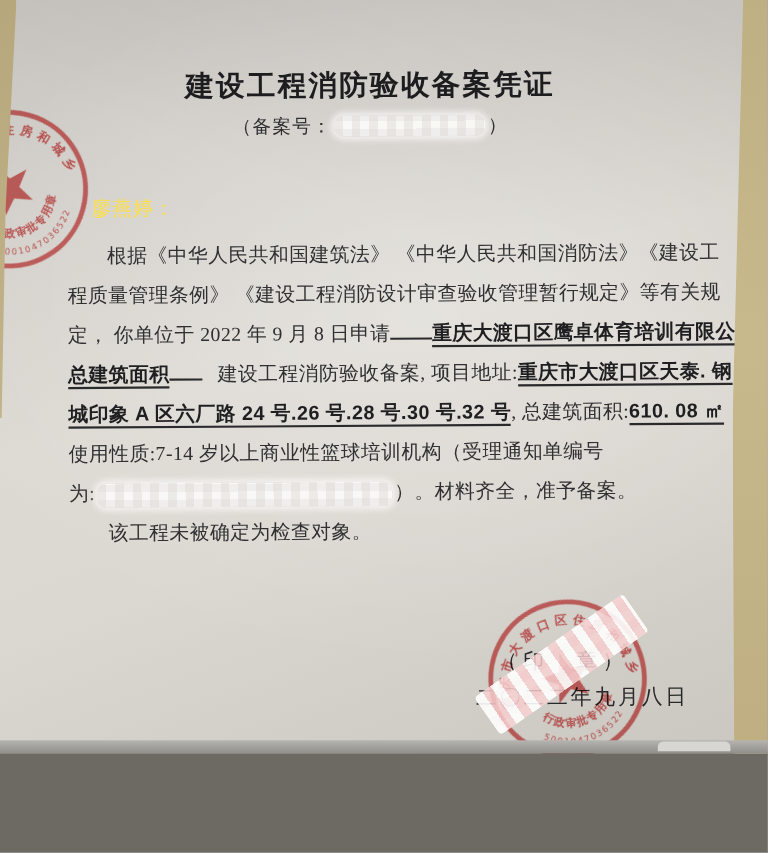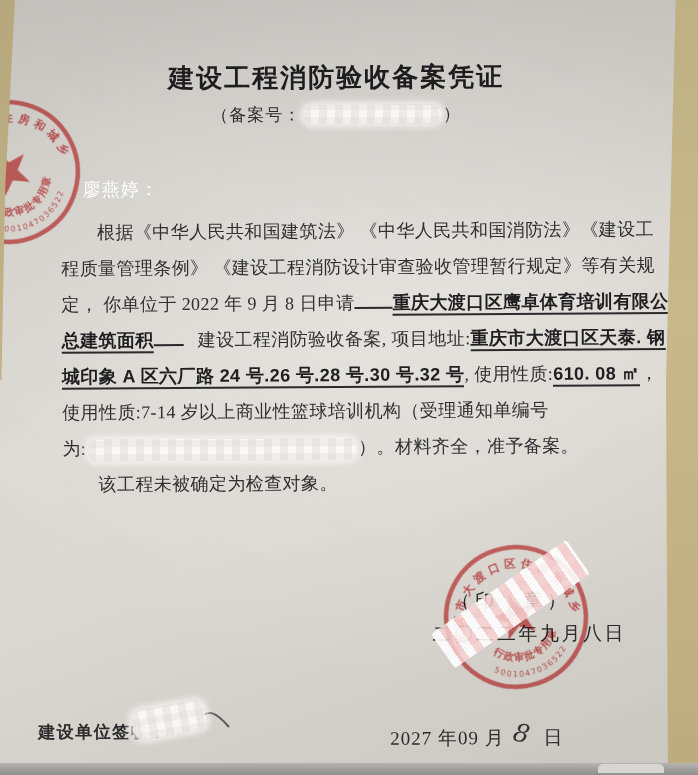--- a/index.html
+++ b/index.html
@@ -1,16 +1,16 @@
 <!DOCTYPE html>
 <html><head>
 <meta charset="utf-8">
 <style>
   html,body{margin:0;padding:0;background:#6d6a63;}
-  .scene{position:relative;width:698px;height:775px;overflow:hidden;
+  .scene{position:relative;width:698px;height:685px;overflow:hidden;
          font-family:"Liberation Serif",serif;color:#333;text-decoration:underline;}
   .paper-bg{position:absolute;inset:0;
     background:linear-gradient(160deg,#c7c4c0 0%,#d2cfca 18%,#dddad4 45%,#dbd7d1 62%,#d2cec8 82%,#cac6c0 100%);}
   .vignette{position:absolute;inset:0;pointer-events:none;
     background:radial-gradient(120% 85% at 55% 42%, rgba(255,255,255,.22) 0%, rgba(255,255,255,0) 55%),
                linear-gradient(200deg, rgba(0,0,0,.07), rgba(0,0,0,0) 35%);}
   
   .edge-left{position:absolute;left:0;top:0;width:15px;height:380px;z-index:7;
     background:linear-gradient(#b6a87c,#c2b388);
     clip-path:polygon(0 0,100% 0,34% 50%,10% 100%,0 100%);}
@@ -27,21 +27,21 @@
     font-family:"Liberation Sans",sans-serif;font-weight:bold;font-size:26px;
     letter-spacing:2px;color:#1d1d1f;}
   .record-line{position:absolute;top:103px;left:0;width:676px;text-align:center;
     font-size:17px;color:#2e2e30;letter-spacing:1px;}
   .redact{display:inline-block;vertical-align:middle;border-radius:10px;
     background:rgba(250,249,247,.96);
     background-image:repeating-linear-gradient(90deg,rgba(205,200,195,.28) 0 8px,rgba(255,255,255,0) 8px 16px),
                      repeating-linear-gradient(0deg,rgba(205,200,195,.20) 0 7px,rgba(255,255,255,0) 7px 14px);
     box-shadow:0 0 6px 3px rgba(248,247,245,.85);}
   .record-redact{width:138px;height:19px;margin:0 2px 3px 2px;}
-  .addressee{position:absolute;top:176px;left:84px;font-size:18px;color:#ffffff;letter-spacing:1px;}
+  .addressee{position:absolute;top:176px;left:84px;font-size:18px;color:#fde047;letter-spacing:1px;}
   .body{position:absolute;top:213px;left:62px;width:584px;font-size:18px;line-height:36px;
     color:#303032;letter-spacing:.4px;}
   .body .line{white-space:nowrap;height:36px;}
   .ind{display:inline-block;width:36px;}
   .fill{font-family:"Liberation Sans",sans-serif;font-weight:bold;color:#1f1f21;
     border-bottom:2px solid #2a2a2c;padding-bottom:1px;}
   .ublank{display:inline-block;border-bottom:2px solid #2a2a2c;height:14px;vertical-align:baseline;}
   .notice-redact{width:268px;height:22px;margin:0 2px;border-radius:8px;}
   .seal-caption{position:absolute;top:589px;left:450px;font-size:19px;letter-spacing:5px;color:#29292b;}
   .seal-date{position:absolute;top:622px;left:431px;font-size:19px;letter-spacing:2.5px;color:#29292b;}
@@ -76,21 +76,21 @@
 
     <div class="record-line"><span>（备案号：</span><span class="redact record-redact"></span><span>）</span></div>
 
     <div class="addressee">廖燕婷：</div>
 
     <div class="body">
       <div class="line"><span class="ind"></span><span>根据《中华人民共和国建筑法》 《中华人民共和国消防法》《建设工</span></div>
       <div class="line"><span>程质量管理条例》 《建设工程消防设计审查验收管理暂行规定》等有关规</span></div>
       <div class="line"><span>定， 你单位于 2022 年 9 月 8 日申请</span><span class="ublank" style="width:38px"></span><span class="fill">重庆大渡口区鹰卓体育培训有限公</span></div>
       <div class="line"><span class="fill">总建筑面积</span><span class="ublank" style="width:30px"></span><span style="margin-left:14px">建设工程消防验收备案, 项目地址:</span><span class="fill">重庆市大渡口区天泰. 钢</span></div>
-      <div class="line"><span class="fill">城印象 A 区六厂路 24 号.26 号.28 号.30 号.32 号</span><span>, 使用性质:</span><span class="fill">610. 08 ㎡</span><span>，</span></div>
+      <div class="line"><span class="fill">城印象 A 区六厂路 24 号.26 号.28 号.30 号.32 号</span><span>, 总建筑面积:</span><span class="fill">610. 08 ㎡</span><span>，</span></div>
       <div class="line"><span>使用性质:7-14 岁以上商业性篮球培训机构（受理通知单编号</span></div>
       <div class="line"><span>为:</span><span class="redact notice-redact"></span><span>）。材料齐全，准予备案。</span></div>
       <div class="line"><span class="ind"></span><span>该工程未被确定为检查对象。</span></div>
     </div>
 
     <div class="seal-caption">（印　章）</div>
     <div class="seal-date">二〇二二年九月八日</div>
 
     <div class="sign-line">建设单位签收：</div>
     <div class="foot-date"><span>2027 年</span><span class="gap1">09 月</span><span class="hand">8</span><span class="gap2">日</span></div>

